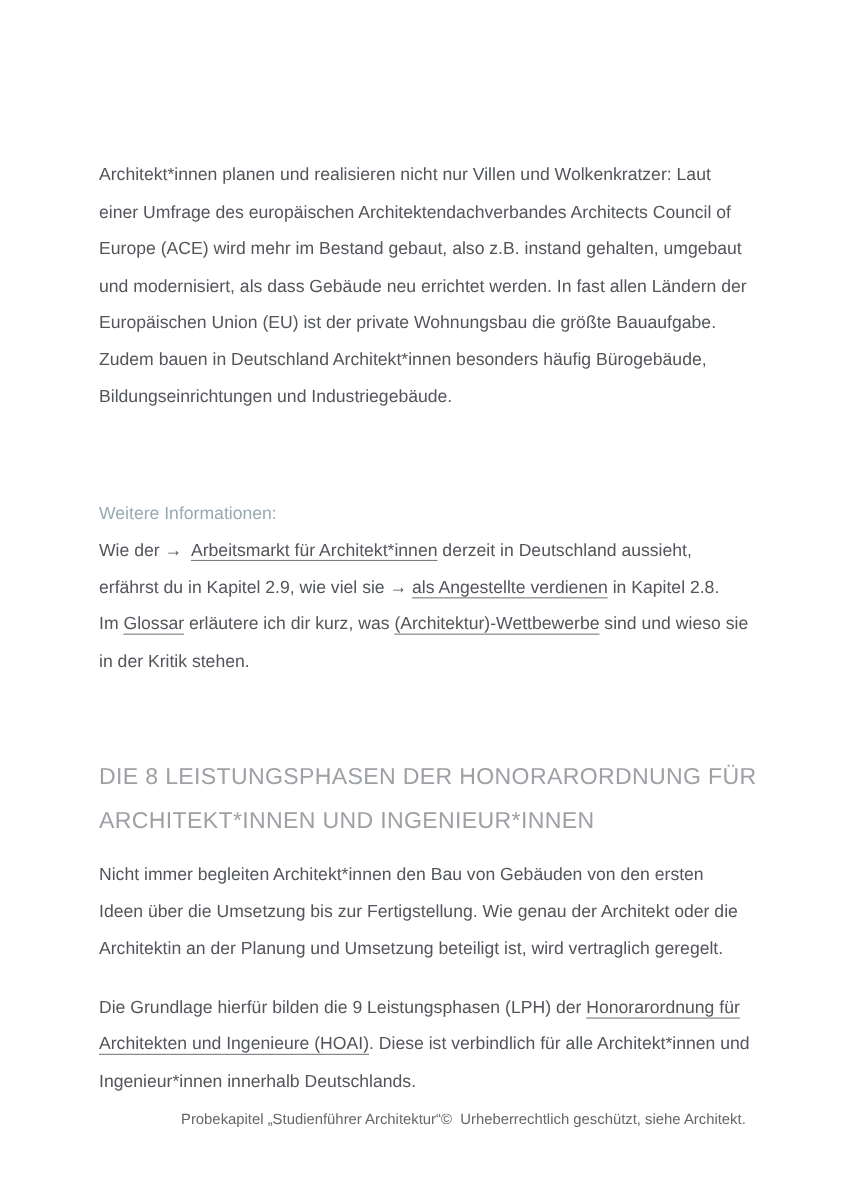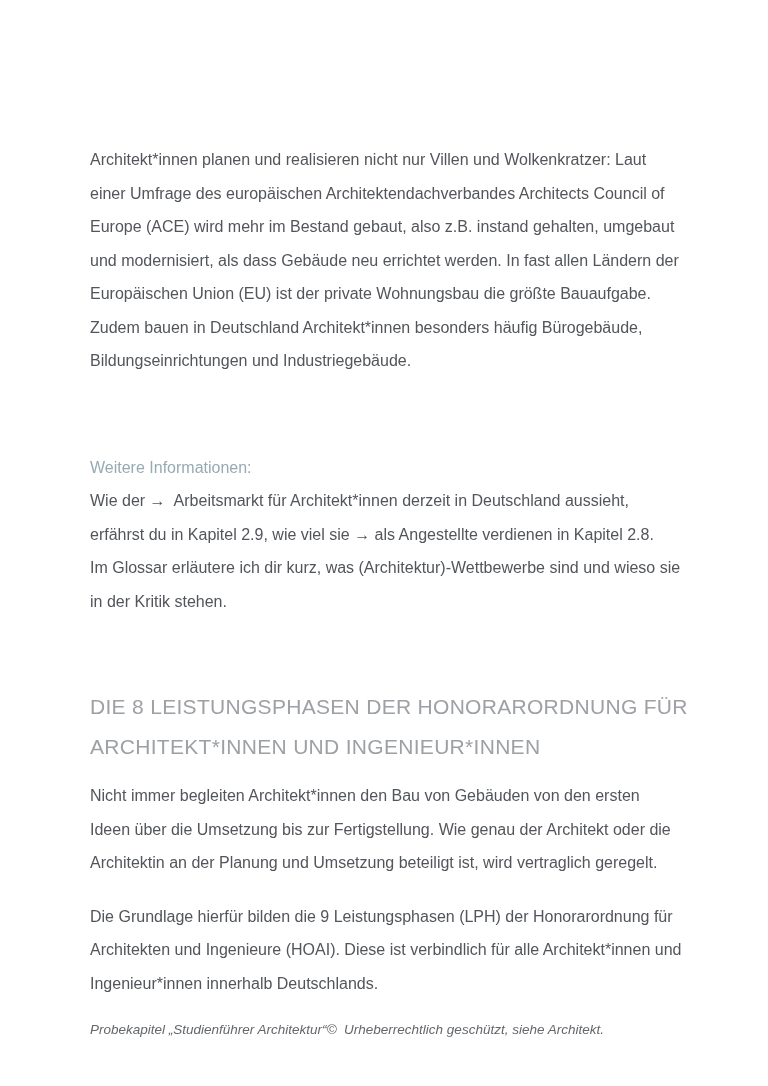--- a/index.html
+++ b/index.html
@@ -46,36 +46,36 @@
     font-weight:400;
     line-height:40px;
     letter-spacing:0.3px;
     color:var(--heading-color);
     white-space:pre-wrap;
     width:648px;
   }
   #phases-paragraph{margin-top:12px;}
   #hoai-paragraph{margin-top:20px;}
   .seg-link{
+    text-decoration:underline;
     text-decoration-thickness:1px;
     text-underline-offset:3.5px;
     text-decoration-color:#797c81;
     cursor:pointer;
   }
   .seg-arrow{
     color:var(--text-color);
   }
   .footer{
-    margin-top:20px;
+    margin-top:8px;
     width:588px;
     display:flex;
-    justify-content:flex-start;
+    justify-content:flex-end;
     align-items:baseline;
     font-size:13.5px;
-    font-style:italic;
     color:var(--footer-color);
     line-height:20px;
   }
   .footer span{white-space:pre;}
 </style>
 </head>
 <body>
 
 <div class="content">
 

